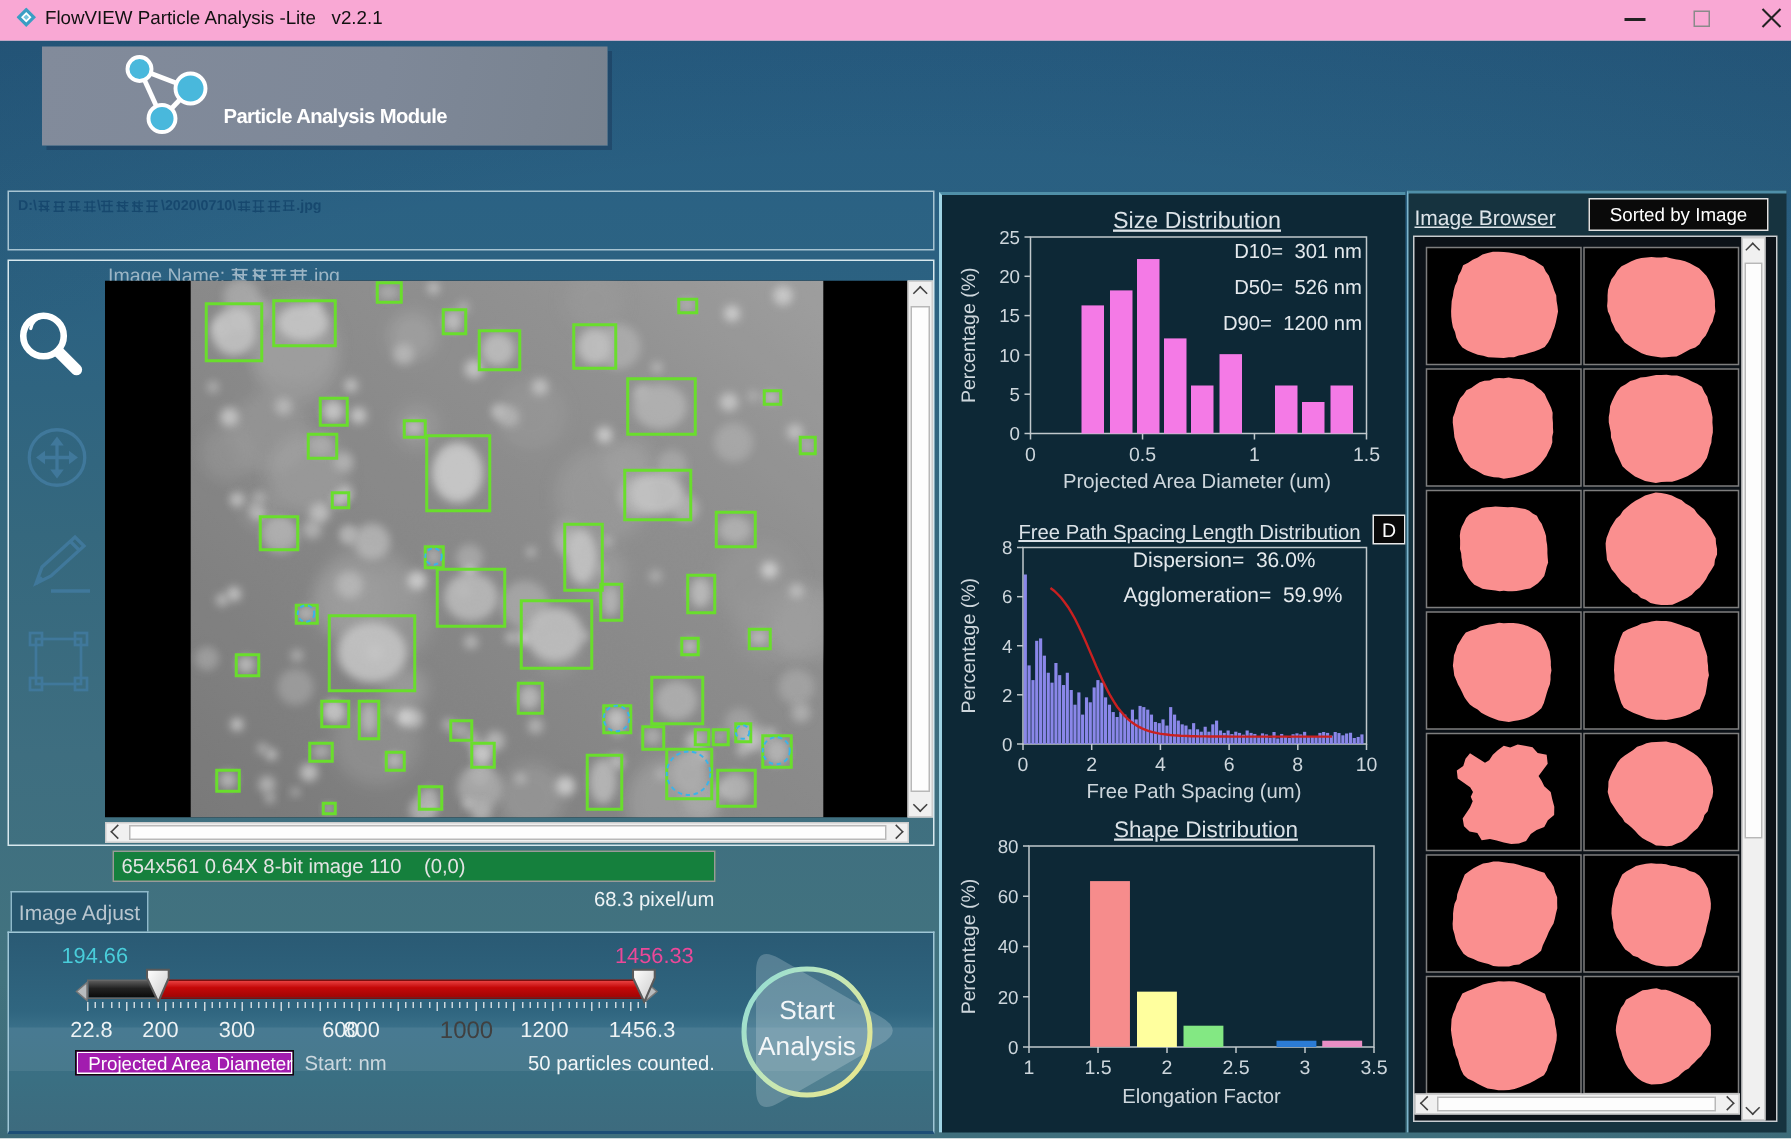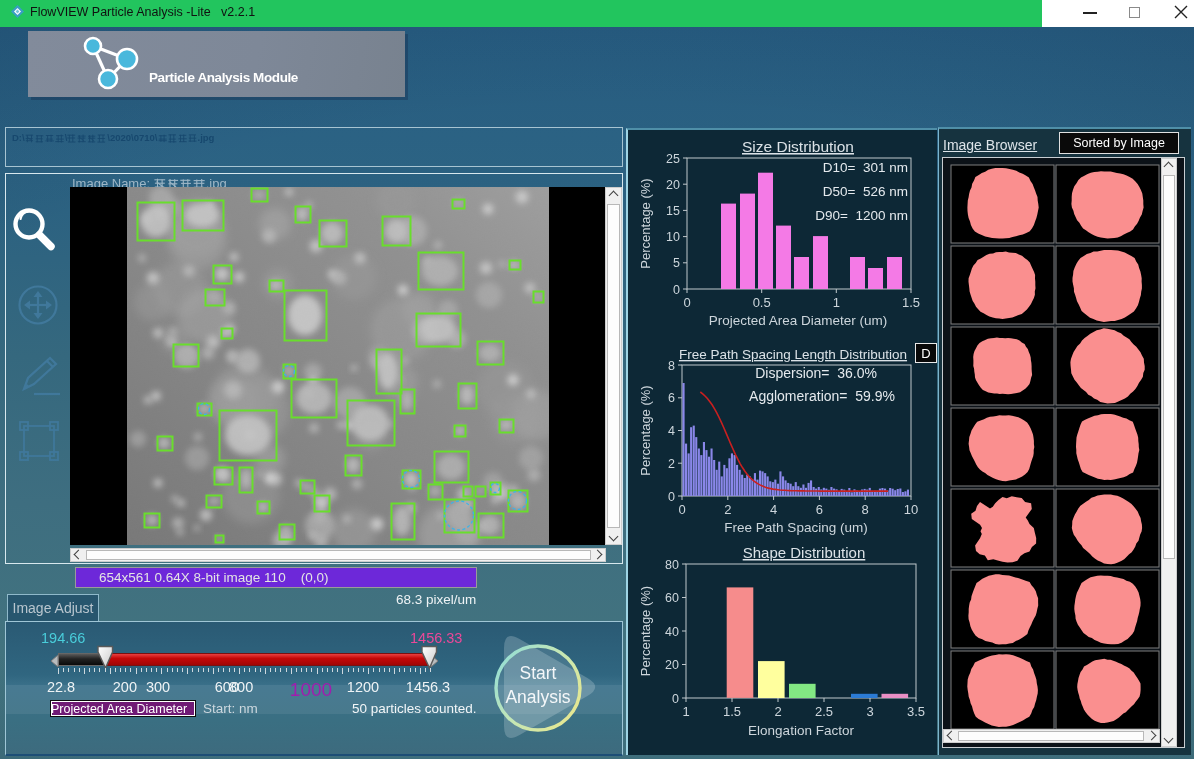--- a/index.html
+++ b/index.html
@@ -3,21 +3,21 @@
 *{margin:0;padding:0;box-sizing:border-box}
 body{width:1194px;height:759px;overflow:hidden;font-family:"Liberation Sans",sans-serif}
 #win{position:relative;width:1194px;height:759px;background:#fff}
 #bg{position:absolute;left:0;top:27px;width:1194px;height:732px;
 background:radial-gradient(140% 105% at 52% 58%, rgba(0,0,0,0) 45%, rgba(8,22,44,0.34) 100%),
 linear-gradient(180deg, #275d82 0%, #2c6281 25%, #35687e 45%, #3e6e80 65%, #42737f 85%, #3f6f7d 100%);}
 .abs{position:absolute}
 </style></head><body>
 <div id="win">
 <div id="bg"></div>
-<div class="abs" style="left:0;top:0;width:1042px;height:27px;background:#22c55e">
+<div class="abs" style="left:0;top:0;width:1194px;height:27px;background:#f9a8d4">
       <svg width="13" height="13" style="position:absolute;left:11px;top:5px" viewBox="0 0 13 13">
         <path d="M6.5 0 L13 6.5 L6.5 13 L0 6.5 Z" fill="#3a9ec4"></path>
         <path d="M6.5 3 L10 6.5 L6.5 10 L3 6.5 Z" fill="#fff"></path>
         <path d="M6.5 4.6 L8.4 6.5 L6.5 8.4 L4.6 6.5 Z" fill="#77c4dd"></path>
       </svg>
       <span style="position:absolute;left:30px;top:5px;font-size:12.5px;color:#111">FlowVIEW Particle Analysis -Lite&nbsp;&nbsp;&nbsp;v2.2.1</span>
       <div style="position:absolute;left:1083px;top:12px;width:14px;height:1.5px;background:#222"></div>
       <div style="position:absolute;left:1129px;top:7px;width:11px;height:11px;border:1px solid #8a8a8a"></div>
       <svg width="14" height="14" style="position:absolute;left:1174px;top:5px" viewBox="0 0 14 14">
         <path d="M1 1 L13 13 M13 1 L1 13" stroke="#222" stroke-width="1.4"></path>
@@ -453,21 +453,21 @@
     <div style="position:absolute;left:605px;top:187px;width:17px;height:358px;background:#f0f0f0;border:1px solid #cdcdcd;box-sizing:border-box">
       <div style="position:absolute;top:4px;left:50%;margin-left:-4px;width:7px;height:7px;border-left:1.6px solid #404040;border-top:1.6px solid #404040;transform:rotate(45deg);transform-origin:center"></div>
       <div style="position:absolute;bottom:4px;left:50%;margin-left:-4px;width:7px;height:7px;border-right:1.6px solid #404040;border-bottom:1.6px solid #404040;transform:rotate(45deg);transform-origin:center"></div>
       <div style="position:absolute;top:16px;left:1px;right:1px;height:324px;background:#fdfdfd;border:1px solid #b8b8b8"></div>
     </div>
     <div style="position:absolute;left:70px;top:548px;width:536px;height:14px;background:#f0f0f0;border:1px solid #cdcdcd;box-sizing:border-box">
       <div style="position:absolute;left:4px;top:50%;margin-top:-4px;width:7px;height:7px;border-left:1.6px solid #404040;border-bottom:1.6px solid #404040;transform:rotate(45deg);transform-origin:center"></div>
       <div style="position:absolute;right:4px;top:50%;margin-top:-4px;width:7px;height:7px;border-right:1.6px solid #404040;border-top:1.6px solid #404040;transform:rotate(45deg);transform-origin:center"></div>
       <div style="position:absolute;left:15px;width:505px;top:1px;bottom:1px;background:#fdfdfd;border:1px solid #b8b8b8"></div>
     </div>
-    <div class="abs" style="left:75px;top:567px;width:402px;height:21px;background:#6d28d9;border:1px solid #9a9a9a;color:#e4e4e4;font-size:13.5px;line-height:19px;padding-left:23px">654x561 0.64X 8-bit image 110&nbsp;&nbsp;&nbsp;&nbsp;(0,0)</div>
+    <div class="abs" style="left:75px;top:567px;width:402px;height:21px;background:#15803d;border:1px solid #9a9a9a;color:#e4e4e4;font-size:13.5px;line-height:19px;padding-left:5px">654x561 0.64X 8-bit image 110&nbsp;&nbsp;&nbsp;&nbsp;(0,0)</div>
     <div class="abs" style="left:396px;top:592px;font-size:13.5px;color:#eef3f5">68.3 pixel/um</div>
     <div class="abs" style="left:7px;top:594px;width:92px;height:27px;border:1px solid #8fb9ca;border-bottom:none;background:#27566e;color:#b9c6cf;font-size:14px;text-align:center;line-height:26px">Image Adjust</div>
     <div class="abs" style="left:5px;top:621px;width:618px;height:135px;border:1px solid #9fc6d6;border-bottom:2px solid #1d4e76;background:linear-gradient(180deg, #2a5a74 0%, #306680 40%, #3a7089 48%, #3a6f82 75%, #3d6b7e 100%)"></div>
     <div class="abs" style="left:6px;top:685px;width:616px;height:29px;background:rgba(200,220,230,0.10)"></div>
     <div class="abs" style="left:41px;top:630px;font-size:14.5px;color:#49cdda">194.66</div>
     <div class="abs" style="left:410px;top:630px;font-size:14.5px;color:#ec4899">1456.33</div>
     <div class="abs" style="left:58px;top:653px;width:374px;height:13px;background:linear-gradient(180deg,#5a5a5a,#222 45%,#0a0a0a);border:1px solid #666"></div>
     <div class="abs" style="left:106px;top:653px;width:324px;height:13px;background:linear-gradient(180deg,#e84040,#c40808 40%,#a00505);border:1px solid #7a1010"></div>
     <svg width="9" height="14" class="abs" style="left:50px;top:654px" viewBox="0 0 9 14">
       <path d="M8 1 L1 7 L8 13 Z" fill="#b8bcbe" stroke="#777"></path>
@@ -560,28 +560,28 @@
     <div style="position:absolute;left:388.9px;top:668px;width:1px;height:3.5px;background:#cdd8de"></div>
     <div style="position:absolute;left:394.1px;top:668px;width:1px;height:6px;background:#cdd8de"></div>
     <div style="position:absolute;left:399.2px;top:668px;width:1px;height:3.5px;background:#cdd8de"></div>
     <div style="position:absolute;left:404.4px;top:668px;width:1px;height:3.5px;background:#cdd8de"></div>
     <div style="position:absolute;left:409.6px;top:668px;width:1px;height:3.5px;background:#cdd8de"></div>
     <div style="position:absolute;left:414.7px;top:668px;width:1px;height:3.5px;background:#cdd8de"></div>
     <div style="position:absolute;left:419.9px;top:668px;width:1px;height:6px;background:#cdd8de"></div>
     <div style="position:absolute;left:425.1px;top:668px;width:1px;height:3.5px;background:#cdd8de"></div>
     <div style="position:absolute;left:430.2px;top:668px;width:1px;height:3.5px;background:#cdd8de"></div>
     <div class="abs" style="left:31px;top:679px;width:60px;text-align:center;font-size:14.5px;color:#eef3f5">22.8</div>
-    <div class="abs" style="left:77px;top:679px;width:60px;text-align:right;font-size:14.5px;color:#eef3f5">200</div>
+    <div class="abs" style="left:77px;top:679px;width:60px;text-align:center;font-size:14.5px;color:#eef3f5">200</div>
     <div class="abs" style="left:128px;top:679px;width:60px;text-align:center;font-size:14.5px;color:#eef3f5">300</div>
     <div class="abs" style="left:179px;top:679px;width:60px;text-align:right;font-size:14.5px;color:#eef3f5">600</div>
     <div class="abs" style="left:229px;top:679px;width:60px;text-align:left;font-size:14.5px;color:#eef3f5">800</div>
-    <div class="abs" style="left:281px;top:679px;width:60px;text-align:center;font-size:19px;color:#a21caf">1000</div>
+    <div class="abs" style="left:281px;top:679px;width:60px;text-align:center;font-size:16px;color:#404040">1000</div>
     <div class="abs" style="left:333px;top:679px;width:60px;text-align:center;font-size:14.5px;color:#eef3f5">1200</div>
     <div class="abs" style="left:398px;top:679px;width:60px;text-align:center;font-size:14.5px;color:#eef3f5">1456.3</div>
-    <div class="abs" style="left:50px;top:700px;width:146px;height:17px;background:#701a75;border:1px solid #0a0a0a;box-shadow:inset 0 0 0 1px #fff;color:#fff;font-size:12.5px;text-align:left;line-height:16px">Projected Area Diameter</div>
+    <div class="abs" style="left:50px;top:700px;width:146px;height:17px;background:#a21caf;border:1px solid #0a0a0a;box-shadow:inset 0 0 0 1px #fff;color:#fff;font-size:12.5px;text-align:right;line-height:16px">Projected Area Diameter</div>
     <div class="abs" style="left:203px;top:701px;font-size:13.5px;color:#ccd8df">Start: nm</div>
     <div class="abs" style="left:352px;top:701px;font-size:13.5px;color:#f2f6f8">50 particles counted.</div>
     <svg width="130" height="136" viewBox="0 0 130 136" style="position:absolute;left:488px;top:620px">
       <defs>
         <linearGradient id="ring" x1="0" y1="0.15" x2="1" y2="0.85">
           <stop offset="0" stop-color="#93ddd5"></stop>
           <stop offset="0.45" stop-color="#c3e7b7"></stop>
           <stop offset="1" stop-color="#e9e78d"></stop>
         </linearGradient>
       </defs>

